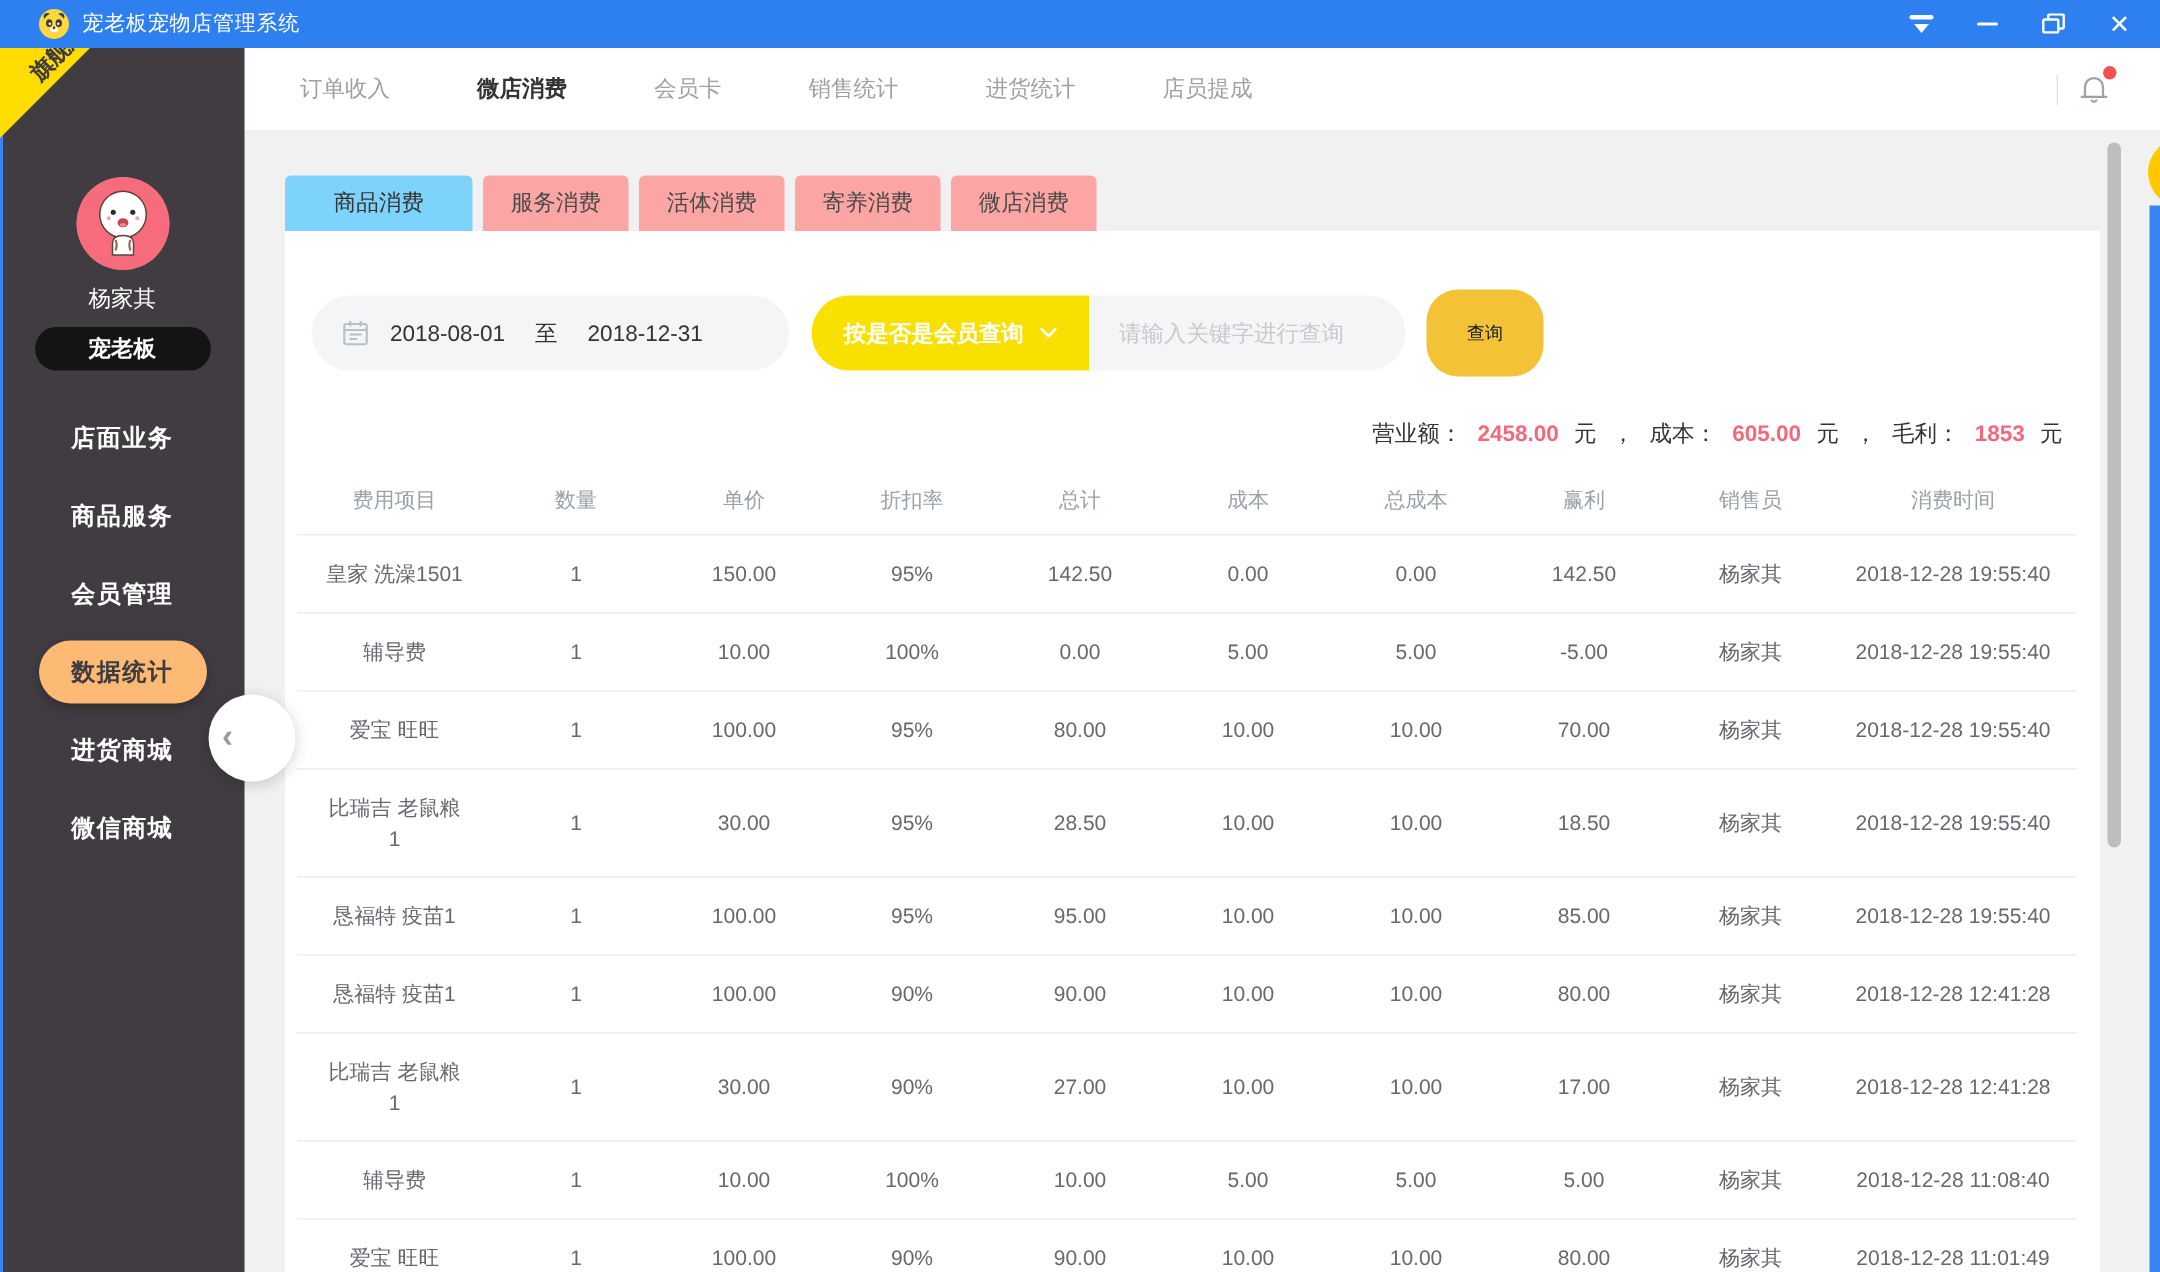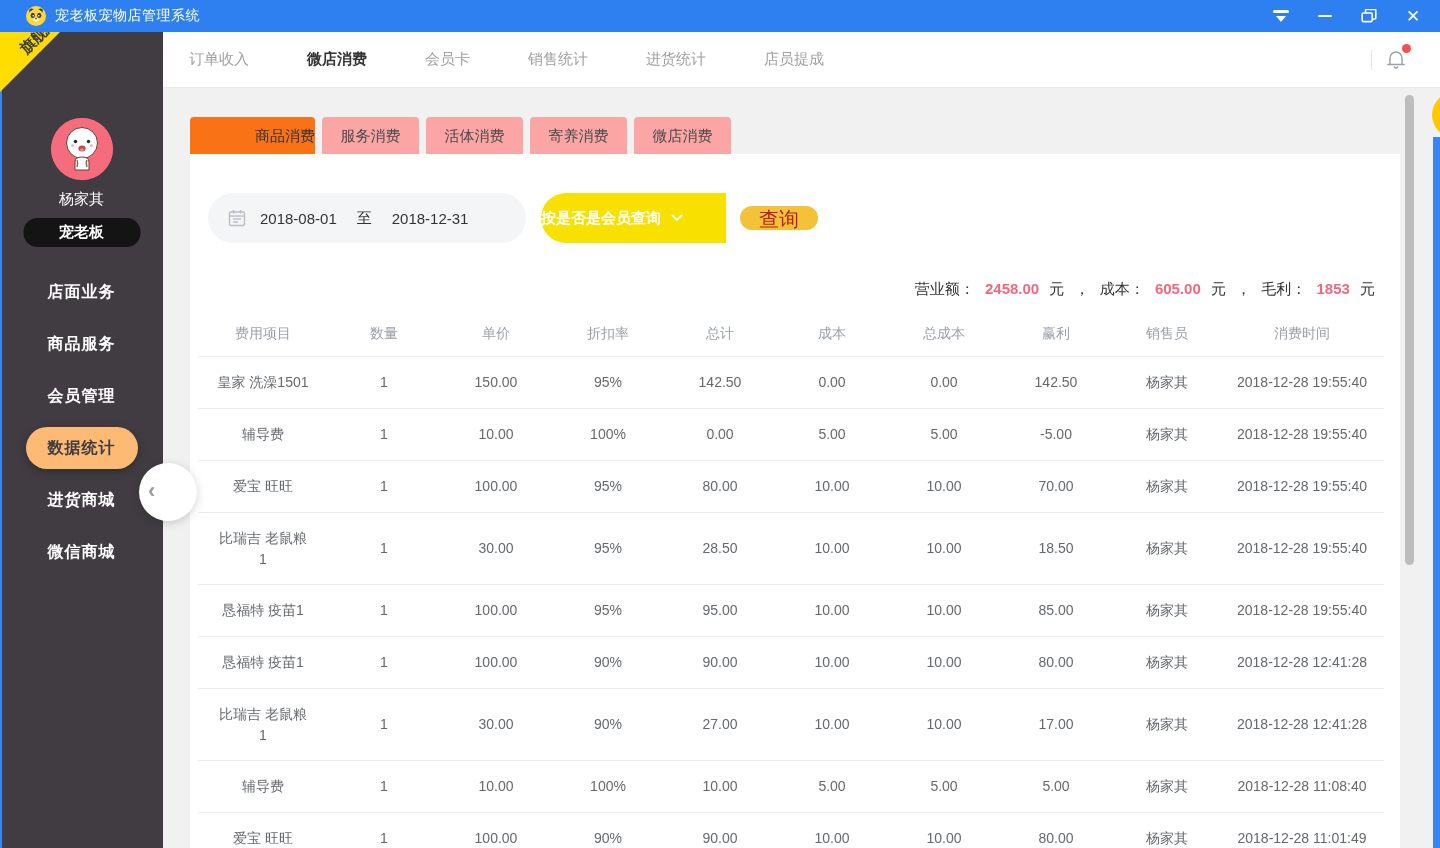--- a/index.html
+++ b/index.html
@@ -37,49 +37,49 @@
   .menu-item.active { height:42px; margin:5px auto; width:112px; background:#fdba74; color:#3f3b40;
                       border-radius:21px; box-shadow:0 3px 8px rgba(0,0,0,.25); }
   .collapse-handle { position:absolute; left:139px; top:463px; width:58px; height:58px; border-radius:50%;
                      background:#fff; box-shadow:0 2px 10px rgba(0,0,0,.18); z-index:35; cursor:pointer; }
   .collapse-chevron { position:absolute; left:9px; top:50%; transform:translateY(-54%);
                       color:#9a9a9a; font-size:22px; font-weight:bold; }
 
   
   .main { position:absolute; top:32px; left:163px; width:1277px; height:816px; }
   .navbar { position:relative; height:56px; background:#fff; border-bottom:1px solid #ebebeb;
-            display:flex; align-items:center; padding-left:26px; gap:58px; }
+            display:flex; align-items:center; padding-left:37px; gap:58px; }
   .nav-item { font-size:15px; color:#a0a0a0; cursor:pointer; white-space:nowrap; }
   .nav-item.active { color:#333; font-weight:bold; }
   .nav-divider { position:absolute; right:68px; top:18px; width:1px; height:20px; background:#e3e3e3; }
   .bell-wrap { position:absolute; right:30px; top:15px; width:26px; height:26px; cursor:pointer; }
   .bell-dot { position:absolute; right:-1px; top:-3px; width:9px; height:9px; border-radius:50%; background:#f5504e; }
 
   
   .content { position:absolute; top:57px; left:0; right:0; bottom:0; background:#f1f1f1; }
   .tabs { position:absolute; top:28px; left:27px; display:flex; gap:7px; }
   .tab { height:37px; line-height:37px; text-align:center; background:#fca5a5; color:#4a4a4a;
          font-size:15px; border-radius:4px 4px 0 0; width:97px; cursor:pointer; }
-  .tab.active { background:#f97316; color:#333; width:125px;text-align:right; }
+  .tab.active { background:#7dd3fc; color:#333; width:125px; }
   .card { position:absolute; top:65px; left:27px; width:1210px; height:800px; background:#fff; }
 
   .filter-row { position:absolute; top:39px; left:18px; display:flex; align-items:center; }
   .date-range { width:318px; height:50px; border-radius:25px; background:#f4f5f6;
                 display:flex; align-items:center; padding:0 20px; cursor:pointer; }
   .date-text { font-size:15px; color:#333; margin-left:14px; }
   .date-sep { font-size:15px; color:#333; margin:0 20px; }
   .member-dropdown { margin-left:15px; width:185px; height:50px; background:#f8e100; color:#fff;
-                     border-radius:25px 0 0 25px; display:flex; align-items:center; 
+                     border-radius:25px 0 0 25px; display:flex; align-items:center; justify-content:center;
                      gap:10px; font-size:15px; font-weight:bold; cursor:pointer; }
   .keyword-input { width:211px; height:50px; border:none; outline:none; background:#f4f5f6;
                    border-radius:0 25px 25px 0; padding:0 20px; font-size:15px; color:#333;
                    font-family:"Liberation Sans","DejaVu Sans",sans-serif; }
   .keyword-input::placeholder { color:#c9c9ce; }
-  .query-btn { margin-left:14px; width:78px; height:24px; border:none; border-radius:21px;
-               background:#f4c237; color:#b91c1c; font-size:20px; cursor:pointer;
+  .query-btn { margin-left:14px; width:78px; height:58px; border:none; border-radius:21px;
+               background:#f4c237; color:#0f172a; font-size:12px; cursor:pointer;
                font-family:"Liberation Sans","DejaVu Sans",sans-serif; }
 
   .summary { position:absolute; top:126px; right:25px; font-size:15px; color:#333;margin-left:48px; }
   .summary .val { color:#f2697c; font-weight:bold; }
   .summary .gap { display:inline-block; width:6px; }
 
   .table { position:absolute; top:157px; left:8px; width:1186px; }
   .trow { display:grid; grid-template-columns:130px 112px 112px 112px 112px 112px 112px 112px 110px 160px;
           align-items:center; }
   .trow.head { height:45px; color:#9aa1a9; font-size:14px; }
@@ -217,20 +217,21 @@
             <span class="date-text">2018-08-01</span>
             <span class="date-sep">至</span>
             <span class="date-text" style="margin-left:0">2018-12-31</span>
           </div>
           <div class="member-dropdown">
             <span>按是否是会员查询</span>
             <svg width="12" height="8" viewBox="0 0 12 8" fill="none" stroke="#fff" stroke-width="1.8" stroke-linecap="round">
                 <polyline points="1.5,1.5 6,6 10.5,1.5"></polyline>
               </svg>
           </div>
+          <input class="keyword-input" type="text" placeholder="请输入关键字进行查询" style="">
           <button class="query-btn">查询</button>
         </div>
 
         <div class="summary">
           <span>营业额：</span><span class="gap"></span>
           <span class="val">2458.00</span><span class="gap"></span>
           <span>元</span><span class="gap"></span>
           <span>，</span><span class="gap"></span>
           <span>成本：</span><span class="gap"></span>
           <span class="val">605.00</span><span class="gap"></span>

